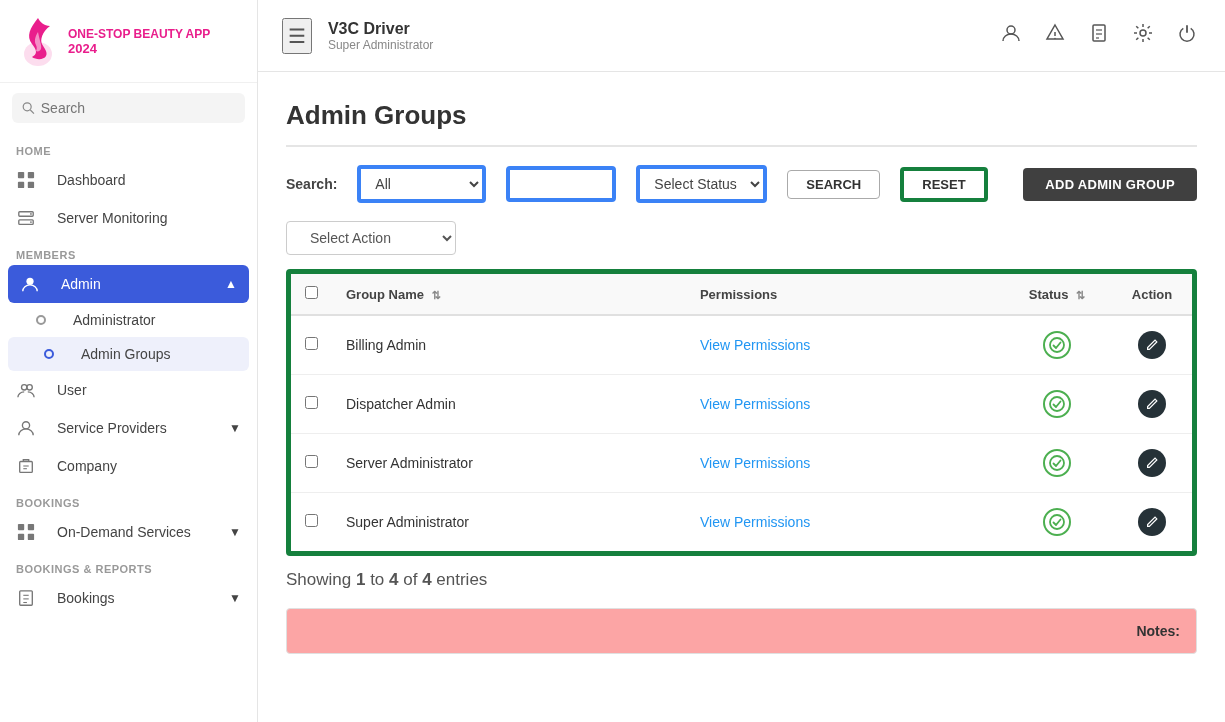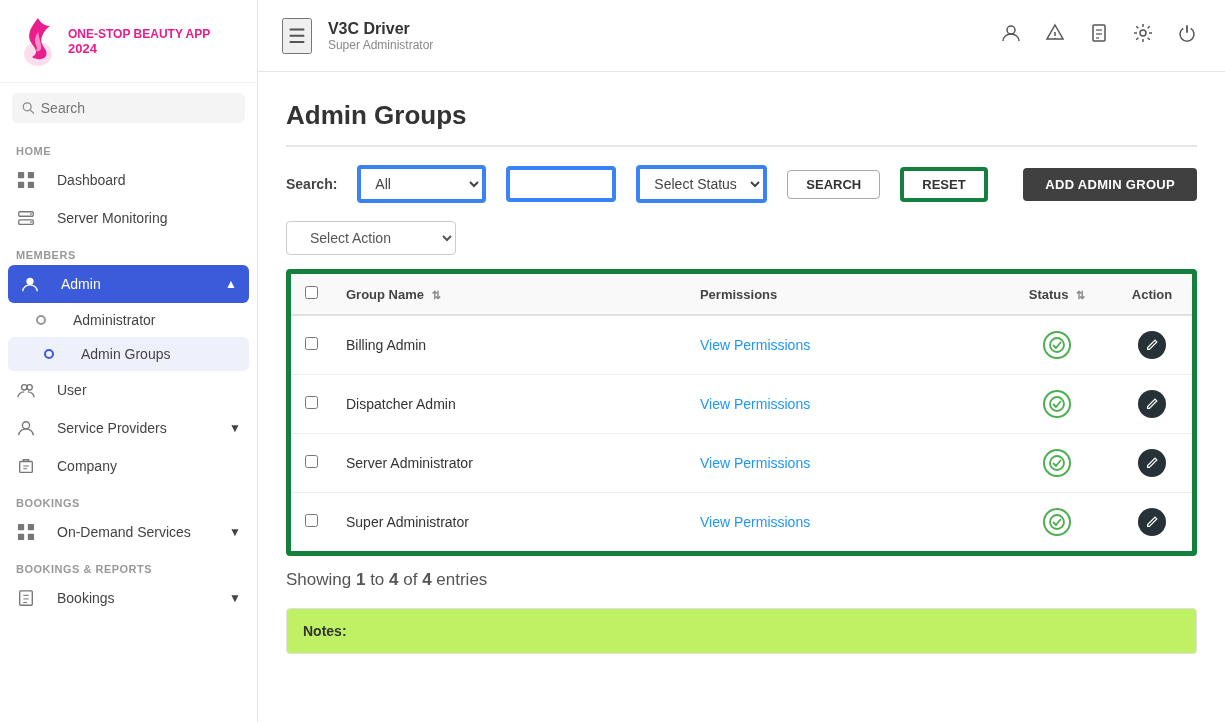--- a/index.html
+++ b/index.html
@@ -290,21 +290,22 @@
     .sort-icon { font-size: 11px; color: #888; margin-left: 4px; }
 
     .showing-text { font-size: 17px; color: #555; margin-bottom: 18px; }
     .showing-text strong { font-weight: 700; }
 
     
     .notes-section {
       border: 1px solid #e0e0e0;
       border-radius: 4px;
       padding: 14px 16px;
-      background: #bef264;
+      background: #fca5a5;
+      text-align: right;
     }
     .notes-title { font-size: 14px; font-weight: 700; color: #333; }
 
     
     ::-webkit-scrollbar { width: 6px; }
     ::-webkit-scrollbar-track { background: #f0f0f0; }
     ::-webkit-scrollbar-thumb { background: #ccc; border-radius: 3px; }
   </style>
 </head>
 <body>

